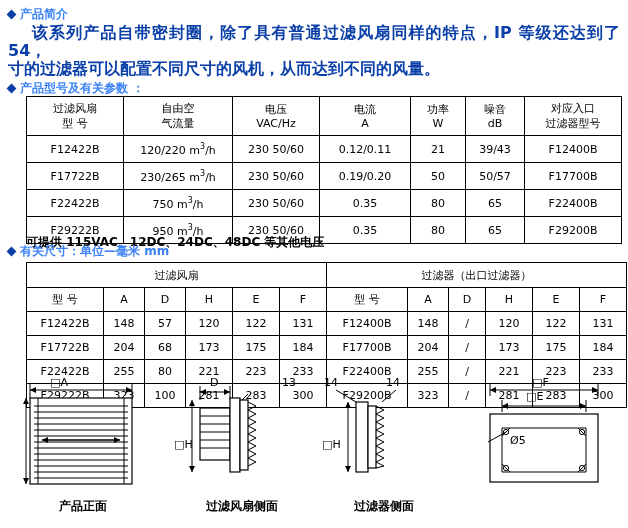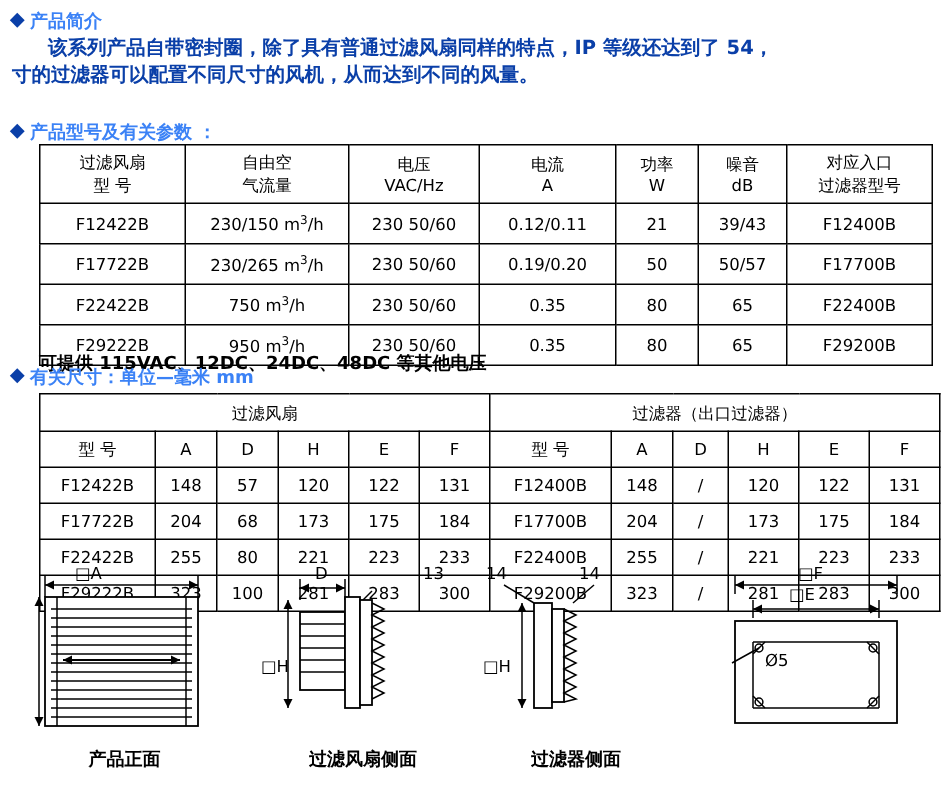--- a/index.html
+++ b/index.html
@@ -28,21 +28,21 @@
     background:#0a3fa8;
     transform:rotate(45deg);
     margin-right:5px;
     vertical-align:middle;
     position:relative;
     top:-1px;
   }
 
   .para{
     color:#0a3fa8;
-    font-size:13px;
+    font-size:16px;
     line-height:18px;
     text-align:justify;
     font-weight:bold;
   }
 
   
   table.grid{
     border-collapse:collapse;
     font-size:11px;
     font-family:"DejaVu Sans","Liberation Sans",sans-serif;
@@ -117,21 +117,21 @@
         <div>dB</div>
       </td>
       <td style="width:92px;">
         <div>对应入口</div>
         <div>过滤器型号</div>
       </td>
     </tr>
 
     <tr>
       <td>F12422B</td>
-      <td><span>230/150</span>&nbsp;m<span class="sup">3</span>/h</td>
+      <td><span>120/220</span>&nbsp;m<span class="sup">3</span>/h</td>
       <td>230 50/60</td>
       <td>0.12/0.11</td>
       <td>21</td>
       <td>39/43</td>
       <td>F12400B</td>
     </tr>
     <tr>
       <td>F17722B</td>
       <td><span>230/265</span>&nbsp;m<span class="sup">3</span>/h</td>
       <td>230 50/60</td>

